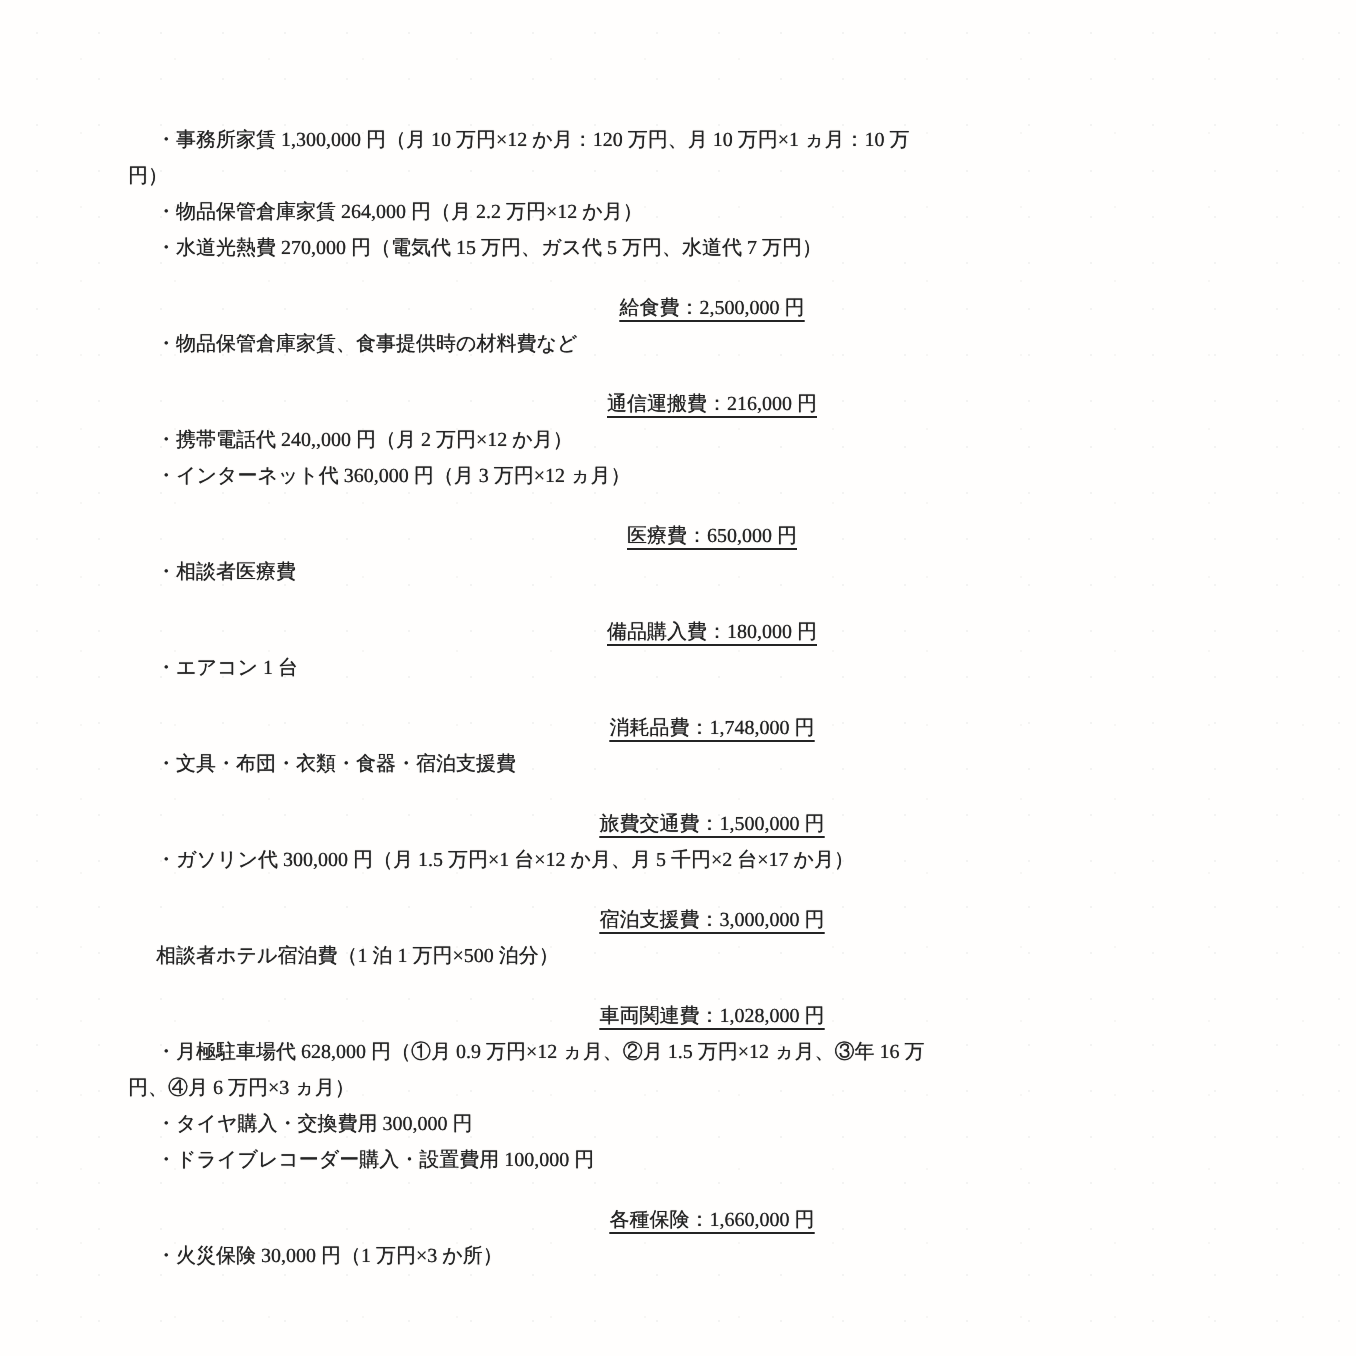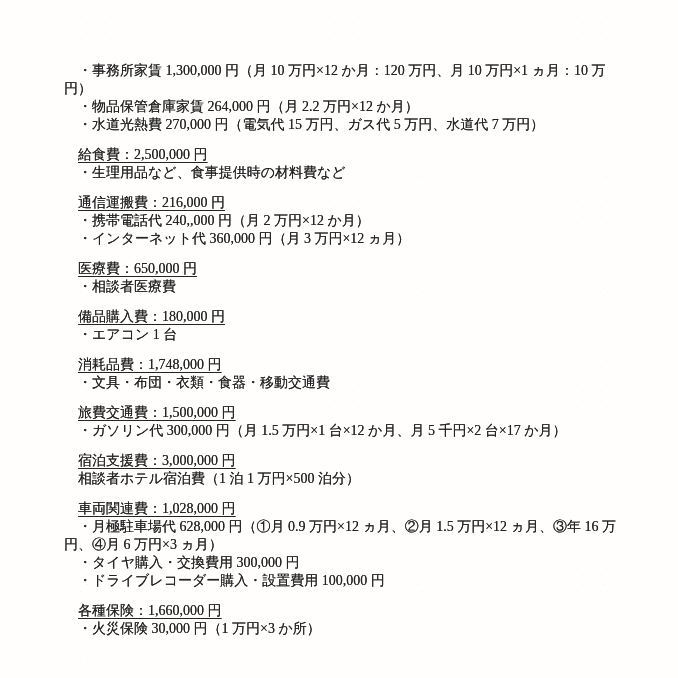--- a/index.html
+++ b/index.html
@@ -8,21 +8,21 @@
     background: #ffffff;
   }
   .page {
     position: relative;
     width: 678px;
     height: 678px;
     background: #fffefd;
     box-sizing: border-box;
     padding: 62px 44px 0 64px;
     font-family: "Liberation Serif", "DejaVu Serif", serif;
-    font-size: 14px;
+    font-size: 10px;
     line-height: 18px;
     color: #242424;
     overflow: hidden;
   }
   
   .page::before {
     content: "";
     position: absolute;
     inset: 0;
     background-image:
@@ -38,58 +38,59 @@
   }
   .section { margin-top: 12px; }
   .section:first-child { margin-top: 0; }
   .sec-header {
     white-space: nowrap;
     padding-left: 14px;
     text-decoration: underline;
     text-underline-offset: 3px;
     text-decoration-thickness: 1px;
     text-shadow: 0 0 0.35px rgba(35,35,35,0.85);
+    text-align: center;
   }
   .line {
     white-space: nowrap;
     text-shadow: 0 0 0.35px rgba(35,35,35,0.85);
   }
   .line.indent { padding-left: 14px; }
 </style>
 </head>
 <body>
 
 <div class="page">
   <div class="doc" id="doc">
       <div class="section">
         <div class="line indent">・事務所家賃 1,300,000 円（月 10 万円×12 か月：120 万円、月 10 万円×1 ヵ月：10 万</div>
         <div class="line">円）</div>
         <div class="line indent">・物品保管倉庫家賃 264,000 円（月 2.2 万円×12 か月）</div>
         <div class="line indent">・水道光熱費 270,000 円（電気代 15 万円、ガス代 5 万円、水道代 7 万円）</div>
       </div>
       <div class="section">
         <div class="sec-header">給食費：2,500,000 円</div>
-        <div class="line indent">・生理用品など、食事提供時の材料費など</div>
+        <div class="line indent">・物品保管倉庫家賃、食事提供時の材料費など</div>
       </div>
       <div class="section">
         <div class="sec-header">通信運搬費：216,000 円</div>
         <div class="line indent">・携帯電話代 240,,000 円（月 2 万円×12 か月）</div>
         <div class="line indent">・インターネット代 360,000 円（月 3 万円×12 ヵ月）</div>
       </div>
       <div class="section">
         <div class="sec-header">医療費：650,000 円</div>
         <div class="line indent">・相談者医療費</div>
       </div>
       <div class="section">
         <div class="sec-header">備品購入費：180,000 円</div>
         <div class="line indent">・エアコン 1 台</div>
       </div>
       <div class="section">
         <div class="sec-header">消耗品費：1,748,000 円</div>
-        <div class="line indent">・文具・布団・衣類・食器・移動交通費</div>
+        <div class="line indent">・文具・布団・衣類・食器・宿泊支援費</div>
       </div>
       <div class="section">
         <div class="sec-header">旅費交通費：1,500,000 円</div>
         <div class="line indent">・ガソリン代 300,000 円（月 1.5 万円×1 台×12 か月、月 5 千円×2 台×17 か月）</div>
       </div>
       <div class="section">
         <div class="sec-header">宿泊支援費：3,000,000 円</div>
         <div class="line indent">相談者ホテル宿泊費（1 泊 1 万円×500 泊分）</div>
       </div>
       <div class="section">

